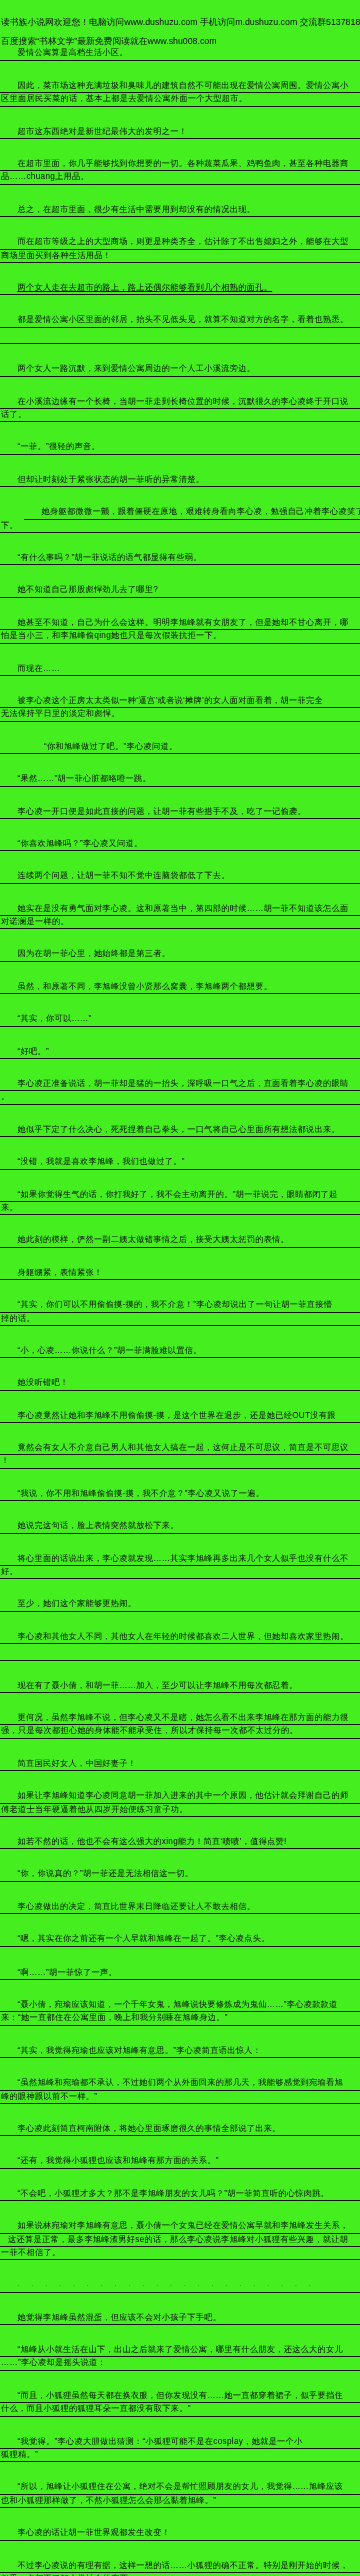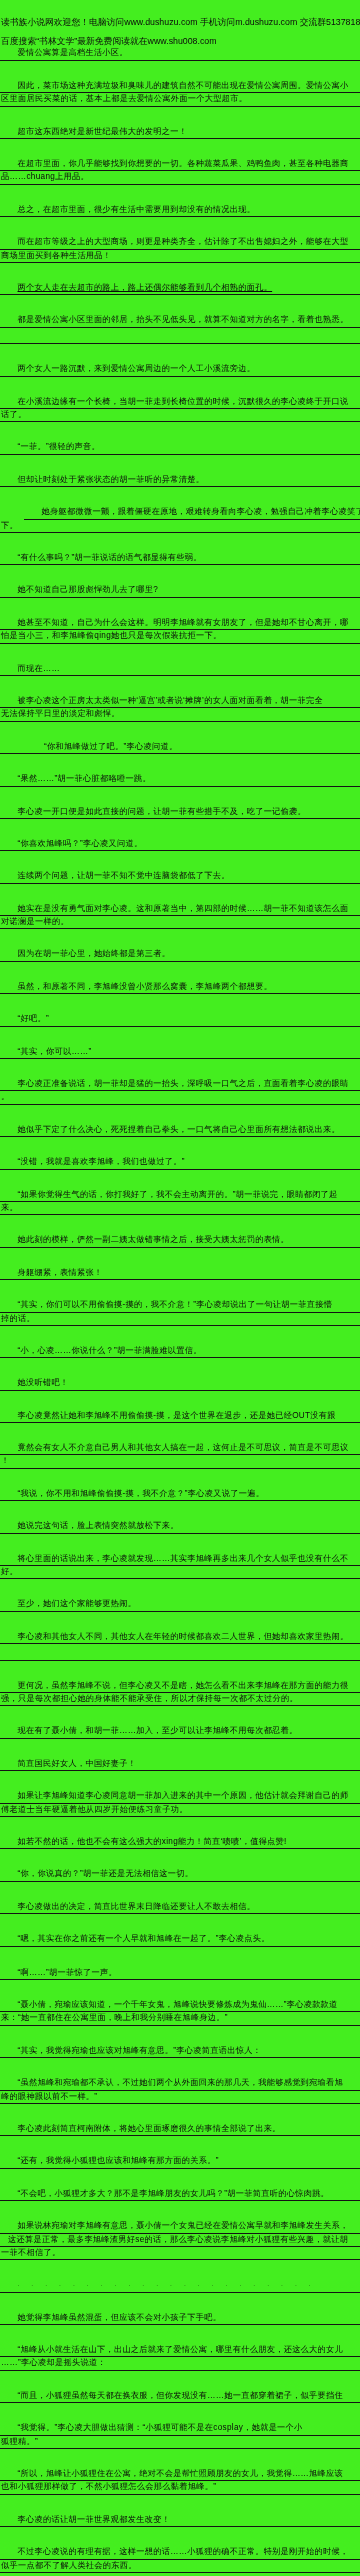--- a/index.html
+++ b/index.html
@@ -125,24 +125,24 @@
         <div class="row indent" style="border-bottom-color: rgb(20, 20, 20);">她实在是没有勇气面对李心凌。这和原著当中，第四部的时候……胡一菲不知道该怎么面</div>
         <div class="row" style="border-bottom-color: rgb(20, 20, 20);">对诺澜是一样的。</div>
       </div>
       <div class="para k-p">
         <div class="row indent" style="border-bottom-color: rgb(20, 20, 20);">因为在胡一菲心里，她始终都是第三者。</div>
       </div>
       <div class="para k-p">
         <div class="row indent" style="border-bottom-color: rgb(20, 20, 20);">虽然，和原著不同，李旭峰没曾小贤那么窝囊，李旭峰两个都想要。</div>
       </div>
       <div class="para k-p">
+        <div class="row indent" style="border-bottom-color: rgb(20, 20, 20);">“其实，你可以……”</div>
+      </div>
+      <div class="para k-p">
         <div class="row indent" style="border-bottom-color: rgb(20, 20, 20);">“好吧。”</div>
-      </div>
-      <div class="para k-p">
-        <div class="row indent" style="border-bottom-color: rgb(20, 20, 20);">“其实，你可以……”</div>
       </div>
       <div class="para k-p">
         <div class="row indent" style="border-bottom-color: rgb(20, 20, 20);">李心凌正准备说话，胡一菲却是猛的一抬头，深呼吸一口气之后，直面看着李心凌的眼睛</div>
         <div class="row" style="border-bottom-color: rgb(20, 20, 20);">。</div>
       </div>
       <div class="para k-p">
         <div class="row indent" style="border-bottom-color: rgb(20, 20, 20);">她似乎下定了什么决心，死死捏着自己拳头，一口气将自己心里面所有想法都说出来。</div>
       </div>
       <div class="para k-p">
         <div class="row indent" style="border-bottom-color: rgb(20, 20, 20);">“没错，我就是喜欢李旭峰，我们也做过了。”</div>
@@ -187,25 +187,25 @@
       <div class="para k-p">
         <div class="row indent" style="border-bottom-color: rgb(20, 20, 20);">至少，她们这个家能够更热闹。</div>
       </div>
       <div class="para k-p">
         <div class="row indent" style="border-bottom-color: rgb(20, 20, 20);">李心凌和其他女人不同，其他女人在年轻的时候都喜欢二人世界，但她却喜欢家里热闹。</div>
       </div>
       <div class="para k-sep">
         <div class="row" style="border-bottom-color: rgb(20, 20, 20);"></div>
       </div>
       <div class="para k-p">
+        <div class="row indent" style="border-bottom-color: rgb(20, 20, 20);">现在有了聂小倩，和胡一菲……加入，至少可以让李旭峰不用每次都忍着。</div>
+      </div>
+      <div class="para k-p">
         <div class="row indent" style="border-bottom-color: rgb(20, 20, 20);">更何况，虽然李旭峰不说，但李心凌又不是瞎，她怎么看不出来李旭峰在那方面的能力很</div>
         <div class="row" style="border-bottom-color: rgb(20, 20, 20);">强，只是每次都担心她的身体能不能承受住，所以才保持每一次都不太过分的。</div>
-      </div>
-      <div class="para k-p">
-        <div class="row indent" style="border-bottom-color: rgb(20, 20, 20);">现在有了聂小倩，和胡一菲……加入，至少可以让李旭峰不用每次都忍着。</div>
       </div>
       <div class="para k-p">
         <div class="row indent" style="border-bottom-color: rgb(20, 20, 20);">简直国民好女人，中国好妻子！</div>
       </div>
       <div class="para k-p">
         <div class="row indent" style="border-bottom-color: rgb(20, 20, 20);">如果让李旭峰知道李心凌同意胡一菲加入进来的其中一个原因，他估计就会拜谢自己的师</div>
         <div class="row" style="border-bottom-color: rgb(20, 20, 20);">傅老道士当年硬逼着他从四岁开始便练习童子功。</div>
       </div>
       <div class="para k-p">
         <div class="row indent" style="border-bottom-color: rgb(20, 20, 20);">如若不然的话，他也不会有这么强大的xing能力！简直‘啧啧’，值得点赞!</div>
@@ -252,20 +252,21 @@
       </div>
       <div class="para k-p">
         <div class="row indent" style="border-bottom-color: rgb(20, 20, 20);">她觉得李旭峰虽然混蛋，但应该不会对小孩子下手吧。</div>
       </div>
       <div class="para k-p">
         <div class="row indent" style="border-bottom-color: rgb(20, 20, 20);">“旭峰从小就生活在山下，出山之后就来了爱情公寓，哪里有什么朋友，还这么大的女儿</div>
         <div class="row" style="border-bottom-color: rgb(20, 20, 20);">……”李心凌却是摇头说道：</div>
       </div>
       <div class="para k-p">
         <div class="row indent" style="border-bottom-color: rgb(20, 20, 20);">“而且，小狐狸虽然每天都在换衣服，但你发现没有……她一直都穿着裙子，似乎要挡住</div>
+        <div class="row" style="border-bottom-color: rgb(20, 20, 20);">什么，而且小狐狸的狐狸耳朵一直都没有取下来。”</div>
       </div>
       <div class="para k-p">
         <div class="row indent" style="border-bottom-color: rgb(20, 20, 20);">“我觉得。”李心凌大胆做出猜测：“小狐狸可能不是在cosplay，她就是一个小</div>
         <div class="row" style="border-bottom-color: rgb(20, 20, 20);">狐狸精。”</div>
       </div>
       <div class="para k-p">
         <div class="row indent" style="border-bottom-color: rgb(20, 20, 20);">“所以，旭峰让小狐狸住在公寓，绝对不会是帮忙照顾朋友的女儿，我觉得……旭峰应该</div>
         <div class="row" style="border-bottom-color: rgb(20, 20, 20);">也和小狐狸那样做了，不然小狐狸怎么会那么黏着旭峰。”</div>
       </div>
       <div class="para k-p">

